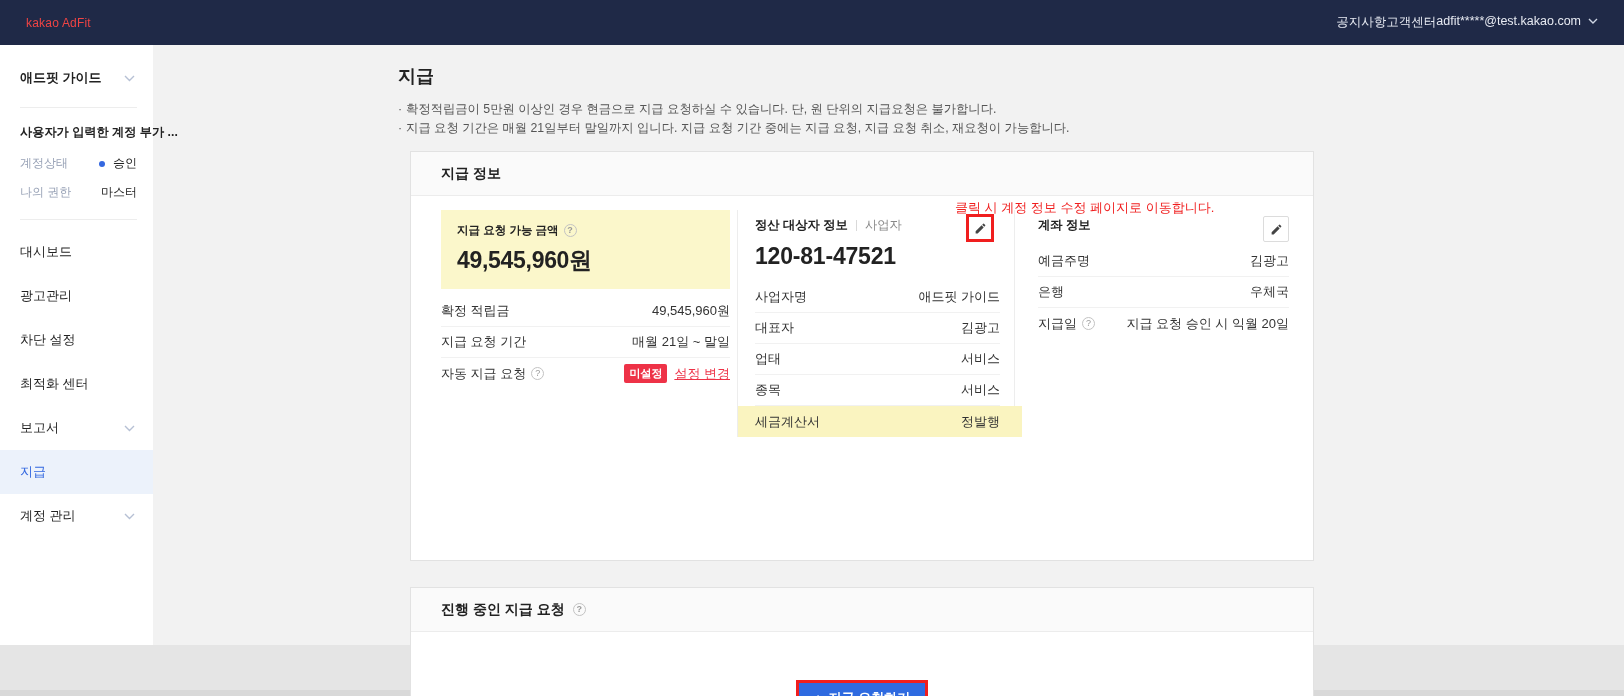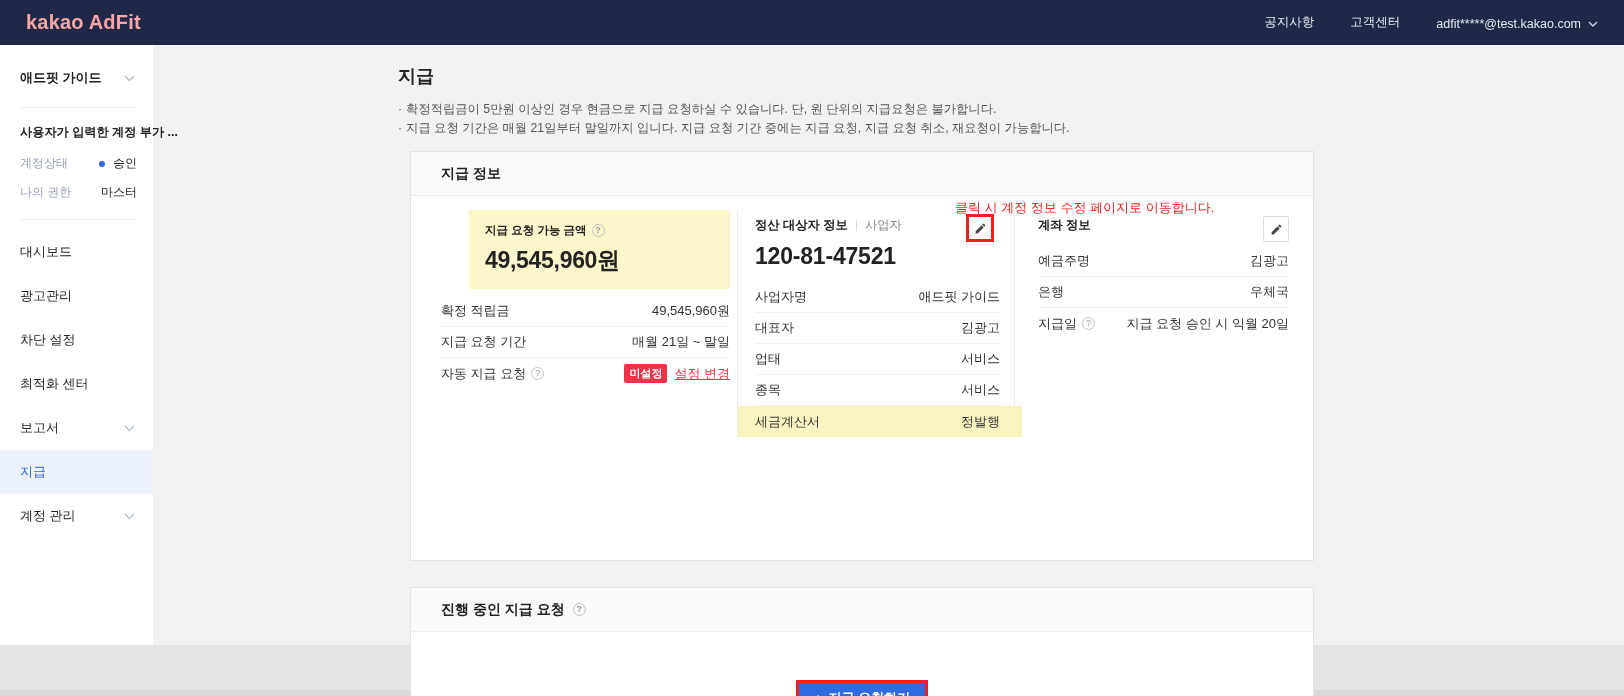--- a/index.html
+++ b/index.html
@@ -1,22 +1,22 @@
 <!DOCTYPE html>
 <html><head>
 <meta charset="utf-8">
 <style>
   * { margin:0; padding:0; box-sizing:border-box; }
   html,body { width:1624px; height:696px; overflow:hidden; }
   body { font-family:"Liberation Sans","DejaVu Sans",sans-serif; background:#f2f2f2; color:#222; }
 
   
   .topbar { height:45px; background:#1f2947; display:flex; align-items:center; justify-content:space-between; padding:0 26px; }
-  .logo { color:#fca5a5; font-size:20px; font-weight:bold; letter-spacing:.2px; }
-  .topnav { display:flex; align-items:flex-end; gap:36px; }
+  .logo { color:#ef4444; font-size:12px; font-weight:normal; letter-spacing:.2px; }
+  .topnav { display:flex; align-items:flex-start; }
   .toplink { color:#e7eaf2; font-size:12.5px; cursor:pointer; }
   .account { display:flex; align-items:center; gap:7px; color:#e7eaf2; font-size:12.5px; cursor:pointer; }
 
   
   .shell { display:flex; height:600px; }
   .sidebar { width:153px; background:#fff; flex-shrink:0; padding:0 16px 0 20px; }
   .side-guide { display:flex; justify-content:space-between; align-items:center; padding:24px 2px 20px 0; font-size:13px; font-weight:bold; cursor:pointer; }
   .side-div { border-top:1px solid #ededed; }
   .side-sec-title { font-size:12.2px; font-weight:bold; padding:16px 0 8px; white-space:nowrap; }
   .side-kv { display:flex; justify-content:space-between; align-items:center; font-size:12px; padding:6px 0; }
@@ -36,21 +36,21 @@
   .bullet-mark { color:#555; }
 
   .card { background:#fff; border:1px solid #e2e2e2; width:904px; margin-left:12px; }
   .card1 { margin-top:13px; height:410px; }
   .card-head { height:44px; background:#fafafa; border-bottom:1px solid #ececec; padding-left:30px; display:flex; align-items:center; gap:8px; font-size:14px; font-weight:bold; }
   .card1-body { position:relative; padding:14px 24px 0 30px; display:flex; }
 
   .annotation { position:absolute; top:3px; left:544px; color:#f01e1e; font-size:13px; }
 
   .col1 { width:297px; border-right:1px solid #ededed; padding-right:7px; }
-  .yellow-box { background:#fbf7cb; padding:13px 16px;margin-left:28px; }
+  .yellow-box { background:#fbf7cb; padding:13px 16px; }
   .yb-label { font-size:11.5px; font-weight:bold; display:flex; align-items:center; gap:5px; }
   .yb-amount { font-size:23px; font-weight:bold; margin-top:7px; letter-spacing:-.3px; }
   .kv-rows { margin-top:7px; }
   .kv { display:flex; justify-content:space-between; align-items:center; height:31px; font-size:13px; border-bottom:1px solid #f1f1f1; }
   .kv:last-child { border-bottom:none; }
   .kv .k { display:flex; align-items:center; gap:5px; color:#333; }
   .kv .v { color:#333; }
   .badge { background:#ee3247; color:#fff; font-size:11px; font-weight:bold; padding:2px 5px; border-radius:2px; }
   .red-link { color:#ee3247; font-size:13px; text-decoration:underline; cursor:pointer; margin-left:7px; }
 

